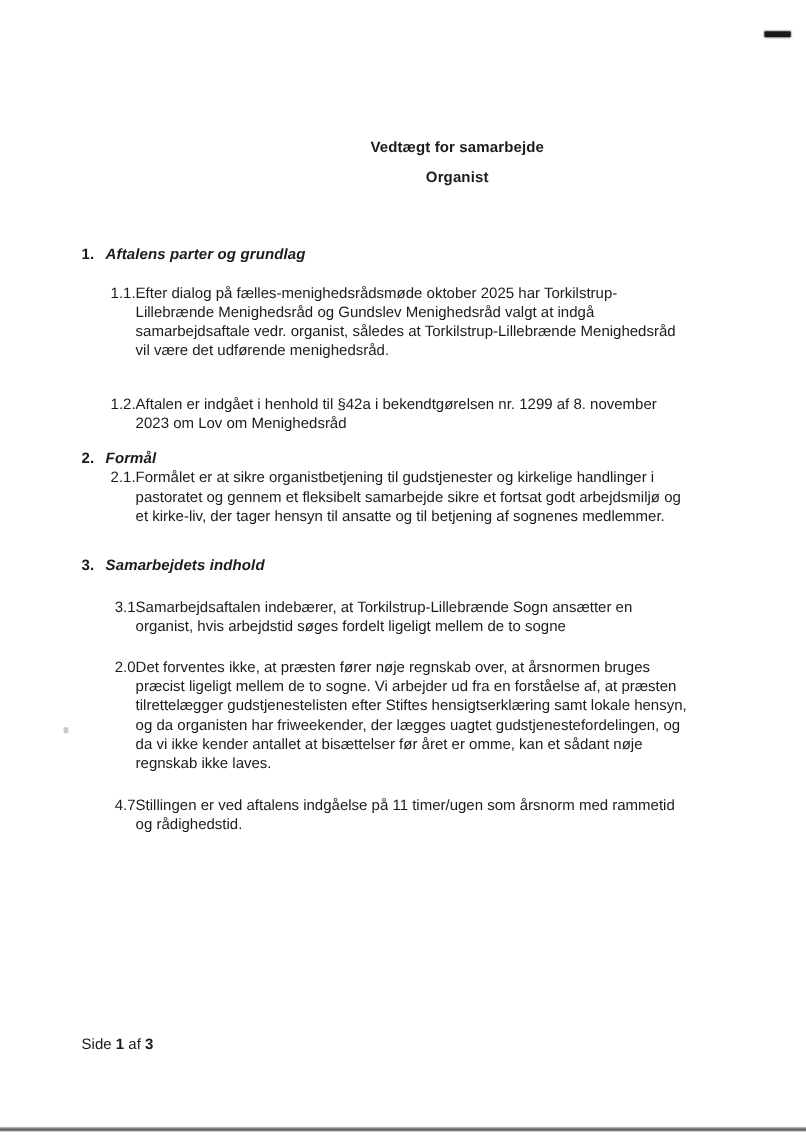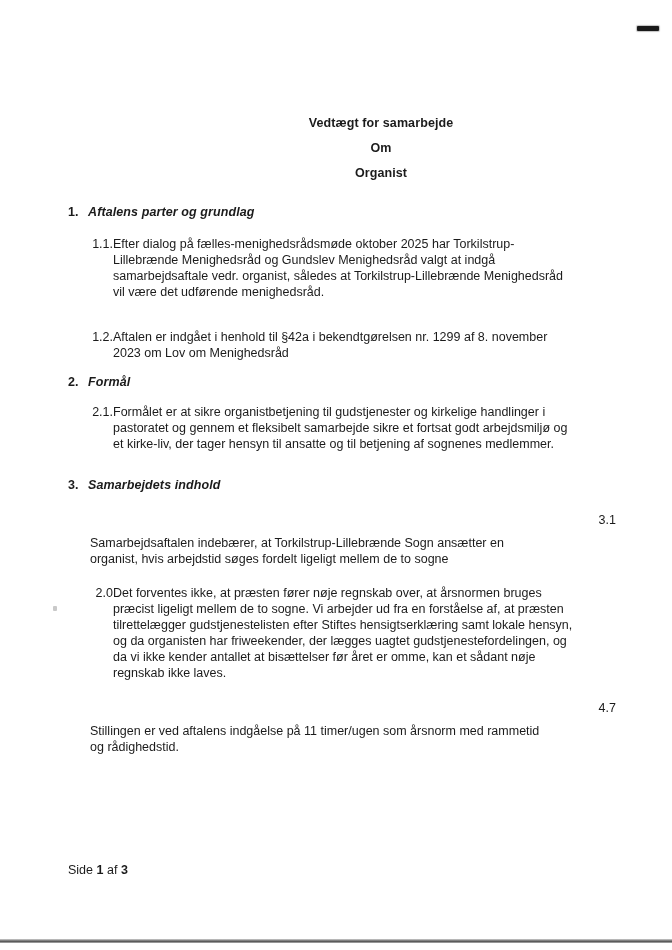--- a/index.html
+++ b/index.html
@@ -99,37 +99,36 @@
     left: 68px;
     line-height: 15px;
   }
   .footer .num {
     font-weight: bold;
   }
   
   .mt16 { margin-top: 16px; }
   .mt29 { margin-top: 29px; }
   .mt13 { margin-top: 13px; }
-  .mt14 { margin-top: 14px; }
+  .mt14 { }
   .mt25 { margin-top: 25px; }
-  .mt19 { margin-top: 19px; flex-direction: column; }
+  .mt19 { margin-top: 19px; }
   .mt17 { margin-top: 17px; }
   .mt18 { margin-top: 18px; }
 </style>
 </head>
 <body>
 
 <div class="page">
 
   <div class="scan-bar-top"></div>
   <div class="scan-speck"></div>
 
   <div class="title-block">
     <div class="title-line">Vedtægt for samarbejde</div>
-    <div class="title-line">Om</div>
     <div class="title-line">Organist</div>
   </div>
 
   <div class="content">
 
     <div class="sec-heading">
       <span class="sec-num">1.</span>
       <span class="sec-title">Aftalens parter og grundlag</span>
     </div>
     <div class="item mt16">

